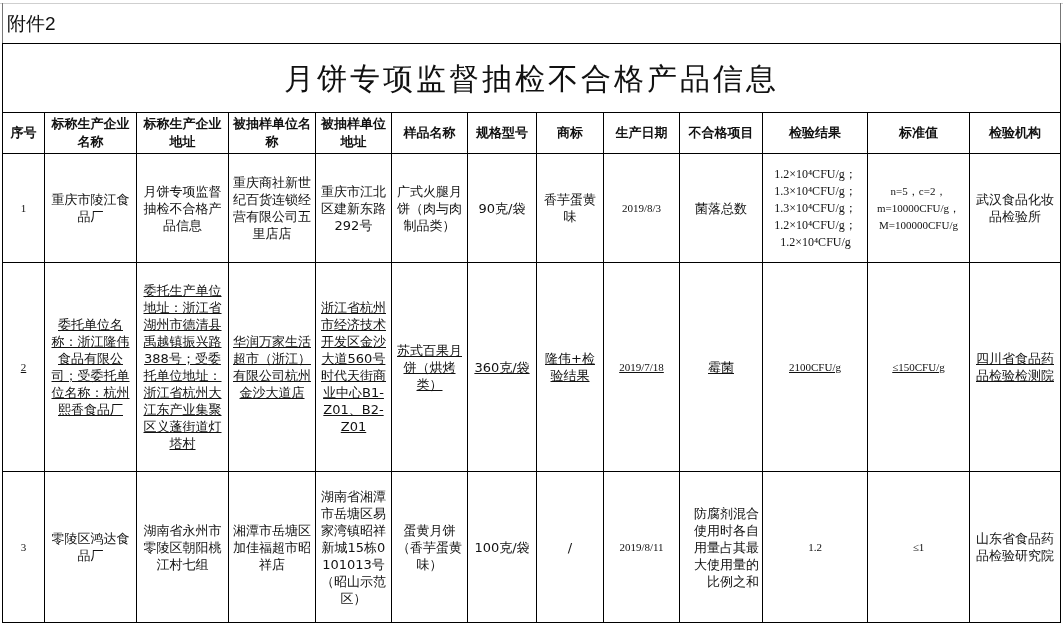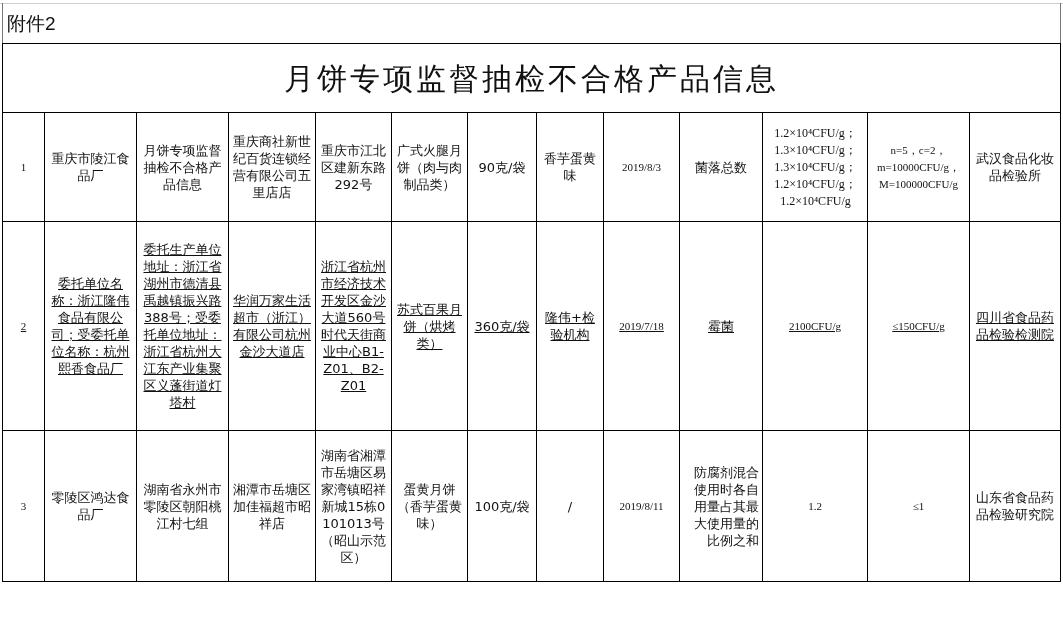--- a/index.html
+++ b/index.html
@@ -44,20 +44,35 @@
     </colgroup>
 
     <tbody>
         <tr class="attach">
       <td colspan="13">附件2</td>
     </tr>
     <tr class="title">
       <td colspan="13">月饼专项监督抽检不合格产品信息</td>
     </tr>
 
+    <tr class="head">
+      <td>序号</td>
+      <td>标称生产企业名称</td>
+      <td>标称生产企业地址</td>
+      <td>被抽样单位名称</td>
+      <td>被抽样单位地址</td>
+      <td>样品名称</td>
+      <td>规格型号</td>
+      <td>商标</td>
+      <td>生产日期</td>
+      <td>不合格项目</td>
+      <td>检验结果</td>
+      <td>标准值</td>
+      <td>检验机构</td>
+    </tr>
 
     <tr class="r1">
       <td class="serif">1</td>
       <td>重庆市陵江食品厂</td>
       <td>月饼专项监督抽检不合格产品信息</td>
       <td>重庆商社新世纪百货连锁经营有限公司五里店店</td>
       <td>重庆市江北区建新东路292号</td>
       <td>广式火腿月饼（肉与肉制品类）</td>
       <td>90克/袋</td>
       <td>香芋蛋黄味</td>
@@ -79,21 +94,21 @@
     </tr>
 
     <tr class="r2">
       <td class="serif">2</td>
       <td>委托单位名称：浙江隆伟食品有限公司；受委托单位名称：杭州熙香食品厂</td>
       <td>委托生产单位地址：浙江省湖州市德清县禹越镇振兴路388号；受委托单位地址：浙江省杭州大江东产业集聚区义蓬街道灯塔村</td>
       <td>华润万家生活超市（浙江）有限公司杭州金沙大道店</td>
       <td>浙江省杭州市经济技术开发区金沙大道560号时代天街商业中心B1-Z01、B2-Z01</td>
       <td>苏式百果月饼（烘烤类）</td>
       <td>360克/袋</td>
-      <td>隆伟+检验机构</td>
+      <td>隆伟+检验结果</td>
       <td class="serif">2019/7/18</td>
       <td>霉菌</td>
       <td class="serif">2100CFU/g</td>
       <td class="serif">≤150CFU/g</td>
       <td>四川省食品药品检验检测院</td>
     </tr>
 
     <tr class="r3">
       <td class="serif">3</td>
       <td>零陵区鸿达食品厂</td>

